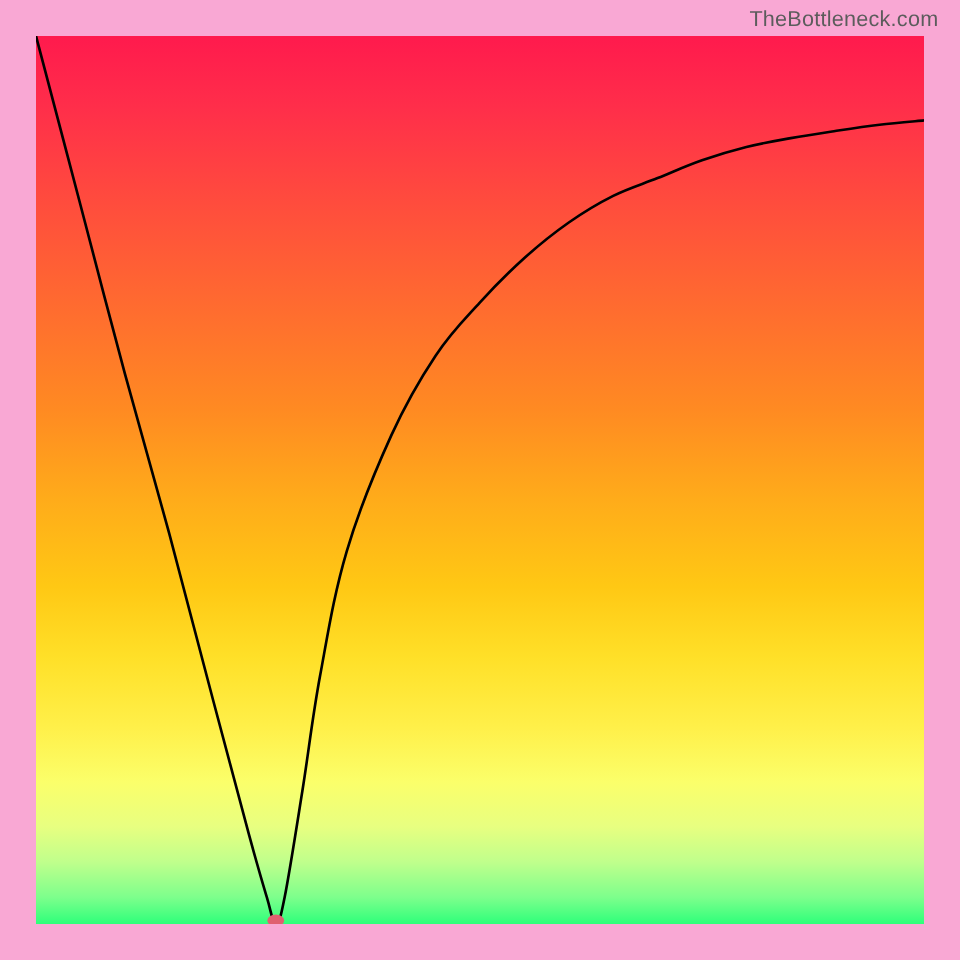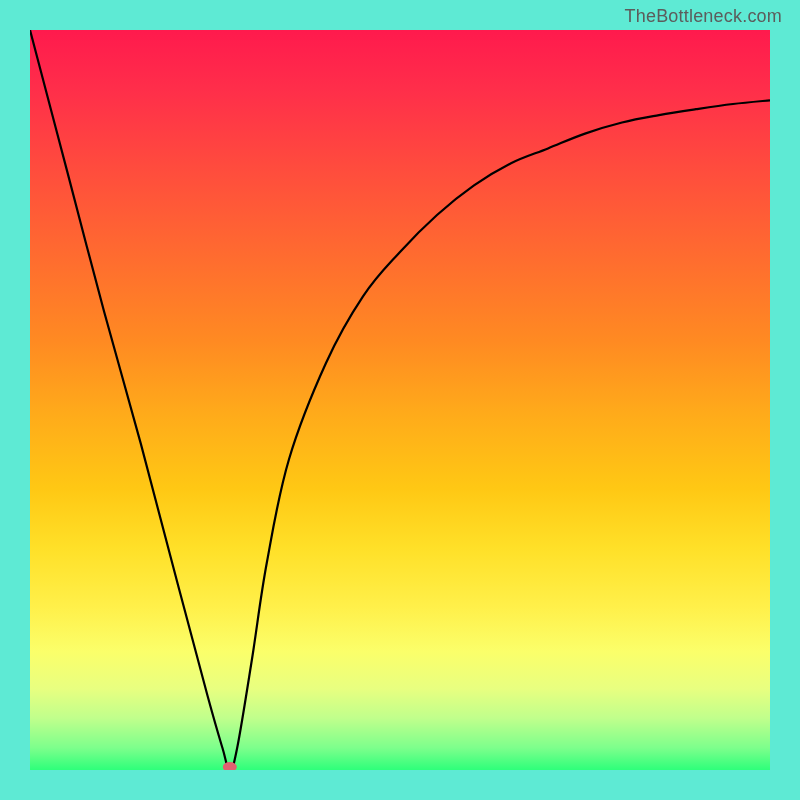--- a/index.html
+++ b/index.html
@@ -8,21 +8,21 @@
     width: 800px;
     height: 800px;
     background: #000;
     overflow: hidden;
     font-family: Arial, Helvetica, sans-serif;
   }
   .frame {
     position: relative;
     width: 800px;
     height: 800px;
-    background: #5eead4;
+    background: #f9a8d4;
   }
   .plot-area {
     position: absolute;
     left: 30px;
     top: 30px;
     width: 740px;
     height: 740px;
     background: linear-gradient(to bottom,
       #ff1a4d 0%,
       #ff2e4a 8%,

